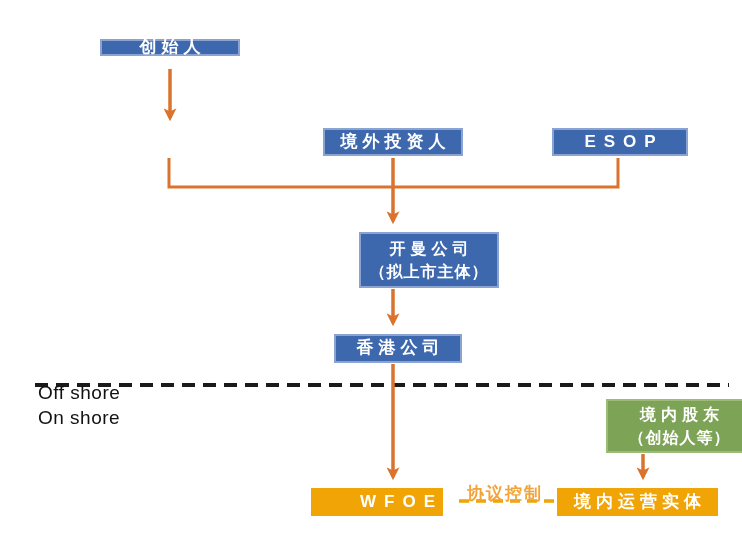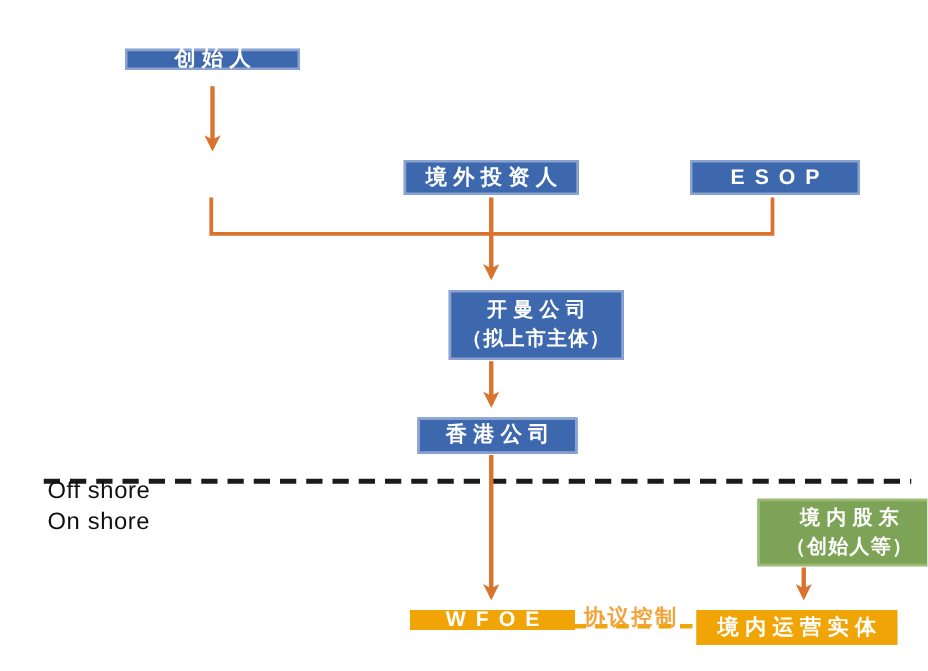--- a/index.html
+++ b/index.html
@@ -118,21 +118,21 @@
 
   <div class="box blue fs17" style="left:334px; top:334px; width:128px; height:29px;">
     <span class="ln">香港公司</span>
   </div>
 
   <div class="box green fs16" style="left:570px; top:399px; width:147px; height:54px;">
     <span class="ln">境内股东</span>
     <span class="ln" style="letter-spacing:1px; text-indent:0;">（创始人等）</span>
   </div>
 
-  <div class="box orange fs17 latin" style="left:328px; top:488px; width:132px; height:16px;">
+  <div class="box orange fs17 latin" style="left:311px; top:488px; width:132px; height:28px;align-items:flex-end;">
     <span class="ln">WFOE</span>
   </div>
 
   <div class="box orange fs17" style="left:557px; top:488px; width:161px; height:28px;">
     <span class="ln">境内运营实体</span>
   </div>
 
   <div class="shore-label" style="left:38px; top:343px;margin-top:39px;">Off shore</div>
 
   <div class="shore-label" style="left:38px; top:407px;">On shore</div>

